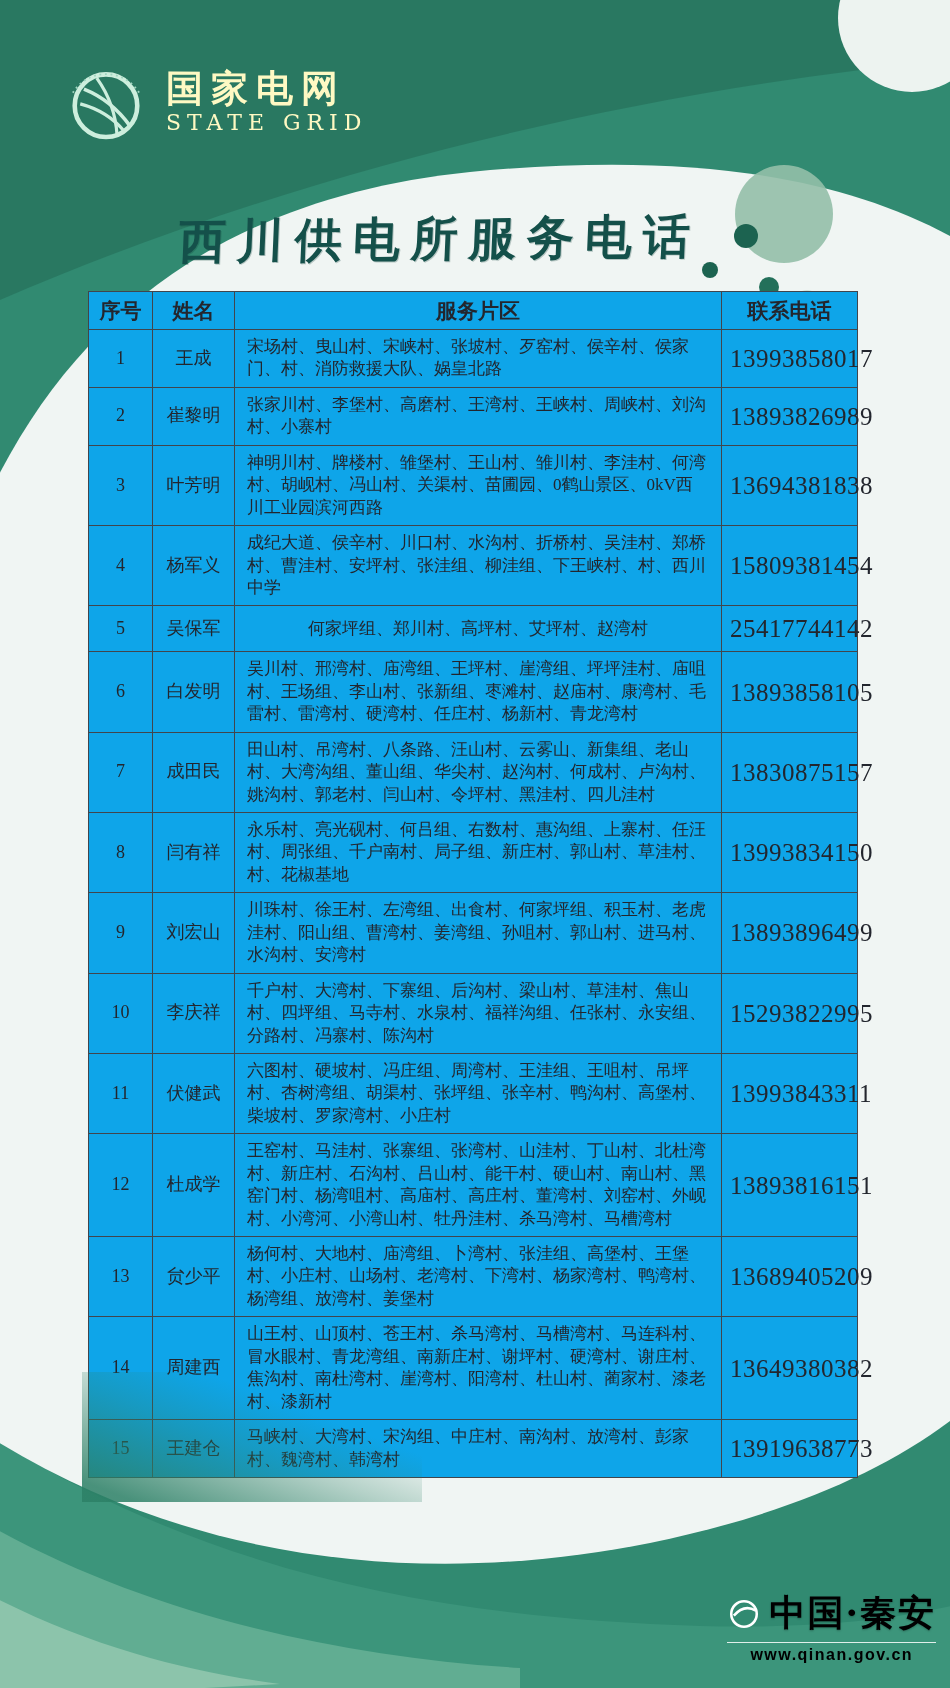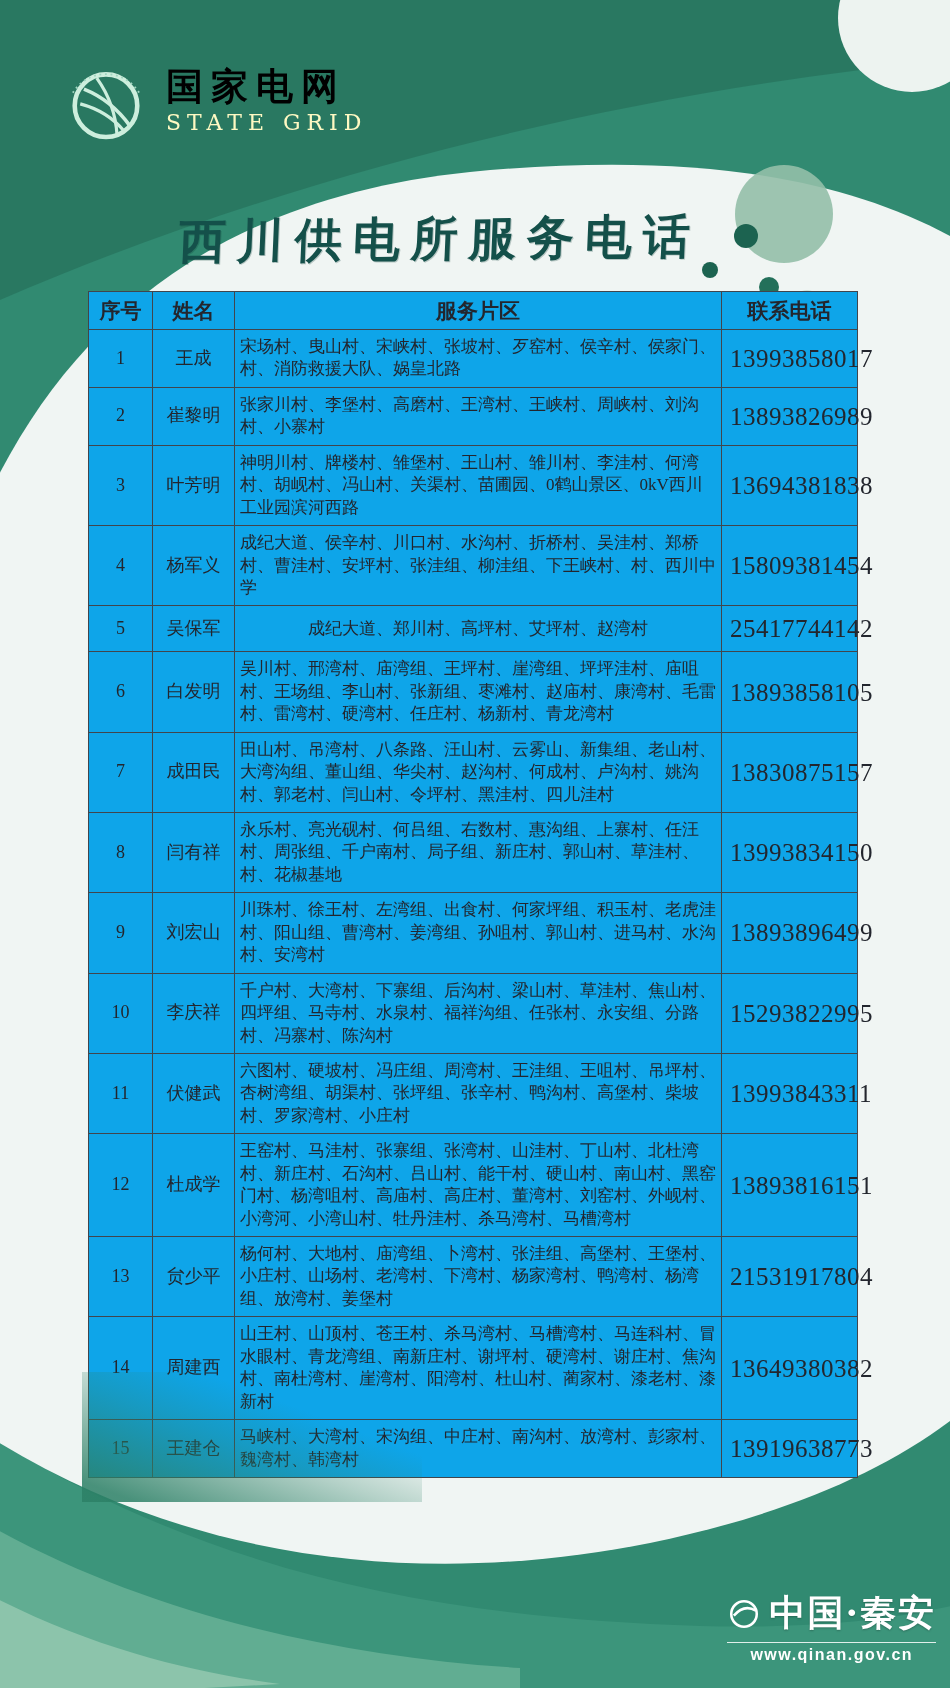--- a/index.html
+++ b/index.html
@@ -3,51 +3,51 @@
 <meta charset="utf-8">
 <style>
   html,body{margin:0;padding:0;}
   body{font-family:"Liberation Serif","DejaVu Serif",serif;}
   .stage{position:relative;width:950px;height:1688px;overflow:hidden;background:#318a71;}
   .bg{position:absolute;left:0;top:0;z-index:0;}
 
   
   .logo{position:absolute;left:60px;top:56px;z-index:2;display:flex;align-items:center;gap:14px;}
   .globe{width:92px;height:92px;}
-  .logo-cn{font-family:Liberation Mono, monospace;font-weight:bold;
-           font-size:37px;letter-spacing:8px;color:#000000;line-height:1.1;}
+  .logo-cn{font-family:Liberation Serif, serif;font-weight:bold;
+           font-size:37px;letter-spacing:8px;color:#fef9c3;line-height:1.1;}
   .logo-en{font-family:"DejaVu Serif","Liberation Serif",serif;font-size:22px;letter-spacing:6px;
            color:#fef9c3;margin-top:0;}
 
   
   .title{position:absolute;left:0;top:208px;width:880px;margin:0;text-align:center;z-index:2;
          font-family:"DejaVu Serif","Liberation Serif",serif;font-weight:900;font-size:47px;
          letter-spacing:11px;color:#14504a;transform:rotate(-0.6deg) skewX(-3deg);
          text-shadow:1px 1px 0 rgba(10,60,50,.25);}
 
   
   table.tbl{position:absolute;left:88px;top:291px;width:770px;z-index:2;
             border-collapse:collapse;table-layout:fixed;background:#0ea5e9;}
   .tbl th,.tbl td{border:1.6px solid #41454c;color:#23262e;vertical-align:middle;}
   .tbl th{font-family:"Liberation Sans","DejaVu Sans",sans-serif;font-weight:bold;font-size:21px;
           height:33px;padding:2px 4px;text-align:center;}
   .col-no{width:64px;} .col-name{width:82px;} .col-phone{width:136px;}
   .tbl td{font-size:17px;line-height:1.32;padding:6px 8px;}
   td.c-no,td.c-name{text-align:center;font-size:18px;}
-  td.c-area{text-align:left;padding:6px 5px;}
+  td.c-area{text-align:left;padding:6px 12px;}
   td.c-area.short{text-align:center;}
   td.c-phone{text-align:center;font-size:25px;letter-spacing:0.5px;}
 
   
   .corner-tint{position:absolute;left:82px;top:1372px;width:340px;height:130px;z-index:3;
                pointer-events:none;
                background:linear-gradient(to top right,rgba(44,128,102,.85) 8%,rgba(44,128,102,.3) 45%,rgba(44,128,102,0) 68%);}
 
   
-  .footer{position:absolute;right:14px;bottom:24px;z-index:4;color:#ffffff;text-align:left;}
+  .footer{position:absolute;right:14px;bottom:24px;z-index:4;color:#000000;text-align:left;}
   .brand-line{display:flex;align-items:center;gap:8px;}
   .mark{width:34px;height:34px;}
   .brand{font-family:"DejaVu Serif","Liberation Serif",serif;font-weight:bold;font-size:36px;
          letter-spacing:2px;text-shadow:0 1px 2px rgba(0,0,0,.25);}
   .url{font-family:"Liberation Sans","DejaVu Sans",sans-serif;font-size:16px;letter-spacing:1.5px;
        margin-top:4px;padding-top:3px;border-top:1px solid rgba(255,255,255,.85);text-align:center;font-weight:bold;}
 </style>
 </head>
 <body>
 
@@ -128,21 +128,21 @@
     <tr>
       <td class="c-no">4</td>
       <td class="c-name">杨军义</td>
       <td class="c-area">成纪大道、侯辛村、川口村、水沟村、折桥村、吴洼村、郑桥村、曹洼村、安坪村、张洼组、柳洼组、下王峡村、村、西川中学</td>
       <td class="c-phone">15809381454</td>
     </tr>
 
     <tr>
       <td class="c-no">5</td>
       <td class="c-name">吴保军</td>
-      <td class="c-area short">成纪大道、郑川村、高坪村、艾坪村、赵湾村</td>
+      <td class="c-area short">何家坪组、郑川村、高坪村、艾坪村、赵湾村</td>
       <td class="c-phone">25417744142</td>
     </tr>
 
     <tr>
       <td class="c-no">6</td>
       <td class="c-name">白发明</td>
       <td class="c-area">吴川村、邢湾村、庙湾组、王坪村、崖湾组、坪坪洼村、庙咀村、王场组、李山村、张新组、枣滩村、赵庙村、康湾村、毛雷村、雷湾村、硬湾村、任庄村、杨新村、青龙湾村</td>
       <td class="c-phone">13893858105</td>
     </tr>
 
@@ -185,21 +185,21 @@
       <td class="c-no">12</td>
       <td class="c-name">杜成学</td>
       <td class="c-area">王窑村、马洼村、张寨组、张湾村、山洼村、丁山村、北杜湾村、新庄村、石沟村、吕山村、能干村、硬山村、南山村、黑窑门村、杨湾咀村、高庙村、高庄村、董湾村、刘窑村、外岘村、小湾河、小湾山村、牡丹洼村、杀马湾村、马槽湾村</td>
       <td class="c-phone">13893816151</td>
     </tr>
 
     <tr>
       <td class="c-no">13</td>
       <td class="c-name">贠少平</td>
       <td class="c-area">杨何村、大地村、庙湾组、卜湾村、张洼组、高堡村、王堡村、小庄村、山场村、老湾村、下湾村、杨家湾村、鸭湾村、杨湾组、放湾村、姜堡村</td>
-      <td class="c-phone">21531917804</td>
+      <td class="c-phone">13689405209</td>
     </tr>
 
     <tr>
       <td class="c-no">14</td>
       <td class="c-name">周建西</td>
       <td class="c-area">山王村、山顶村、苍王村、杀马湾村、马槽湾村、马连科村、冒水眼村、青龙湾组、南新庄村、谢坪村、硬湾村、谢庄村、焦沟村、南杜湾村、崖湾村、阳湾村、杜山村、蔺家村、漆老村、漆新村</td>
       <td class="c-phone">13649380382</td>
     </tr>
 
     <tr>

